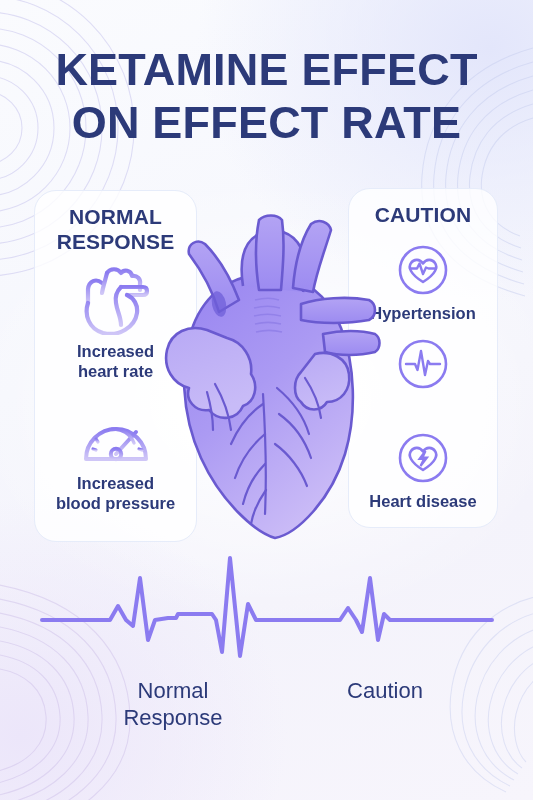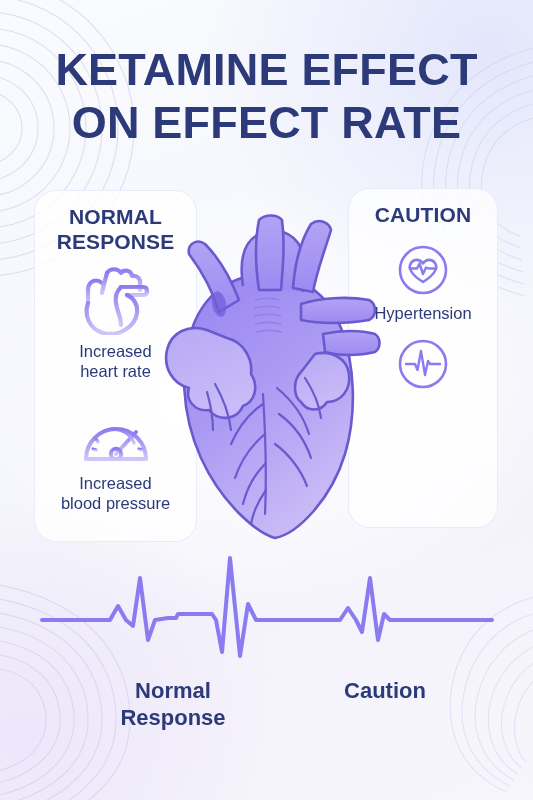--- a/index.html
+++ b/index.html
@@ -96,21 +96,21 @@
   .item-icon {
     display: block;
     margin: 0 auto;
     line-height: 0;
   }
   .item-label {
     display: block;
     margin-top: 6px;
     color: #2c3a79;
     font-size: 16.5px;
-    font-weight: normal;
+    font-weight: bold;
     line-height: 1.24;
     white-space: pre-line;
   }
 
   
   #item-hr   { top: 72px; }
   #item-bp   { top: 218px; }
   
   #item-hyp  { top: 54px; }
   #item-arr  { top: 148px; }
@@ -136,21 +136,21 @@
     height: 150px;
     z-index: 5;
     line-height: 0;
   }
 
   
   .legend-label {
     position: absolute;
     color: #2c3a79;
     font-size: 22px;
-    font-weight: bold;
+    font-weight: normal;
     line-height: 1.22;
     text-align: center;
     z-index: 5;
     white-space: pre-line;
   }
   #legend-normal {
     left: 78px;
     top: 678px;
     width: 190px;
   }
@@ -286,20 +286,32 @@
       <span class="item-icon">
         <svg width="54" height="54" viewBox="0 0 54 54" xmlns="http://www.w3.org/2000/svg">
           <g fill="none" stroke="#8b7bf0" stroke-width="2.6" stroke-linecap="round" stroke-linejoin="round">
             <circle cx="27" cy="27" r="23"></circle>
             <path d="M10 27 L 19 27 L 21.5 33 L 25 14 L 29 38 L 32 24 L 34 27 L 44 27" stroke-width="2.4"></path>
           </g>
         </svg>
       </span>
     </div>
 
+    <div class="item" id="item-hd">
+      <span class="item-icon">
+        <svg width="54" height="54" viewBox="0 0 54 54" xmlns="http://www.w3.org/2000/svg">
+          <g fill="none" stroke="#8b7bf0" stroke-width="2.6" stroke-linecap="round" stroke-linejoin="round">
+            <circle cx="27" cy="27" r="23"></circle>
+            <path d="M27 39 C 14 31 12 24 15 20 C 18 15.5 24 16 27 20.5 C 30 16 36 15.5 39 20 C 42 24 40 31 27 39 Z"></path>
+            <path d="M29.5 20 L 23.5 28 L 28 28 L 24.5 35 L 31 26.5 L 26.5 26.5 Z" stroke-width="2.2" stroke-linejoin="miter"></path>
+          </g>
+        </svg>
+      </span>
+      <span class="item-label">Heart disease</span>
+    </div>
   </div>
 
   <div id="heart-illustration">
     <svg width="230" height="340" viewBox="0 0 230 340" xmlns="http://www.w3.org/2000/svg">
       <defs>
         <linearGradient id="heartBody" x1="0.15" y1="0" x2="0.7" y2="1">
           <stop offset="0%" stop-color="#9a87f1"></stop>
           <stop offset="45%" stop-color="#ab9af3"></stop>
           <stop offset="100%" stop-color="#cdbef7"></stop>
         </linearGradient>

